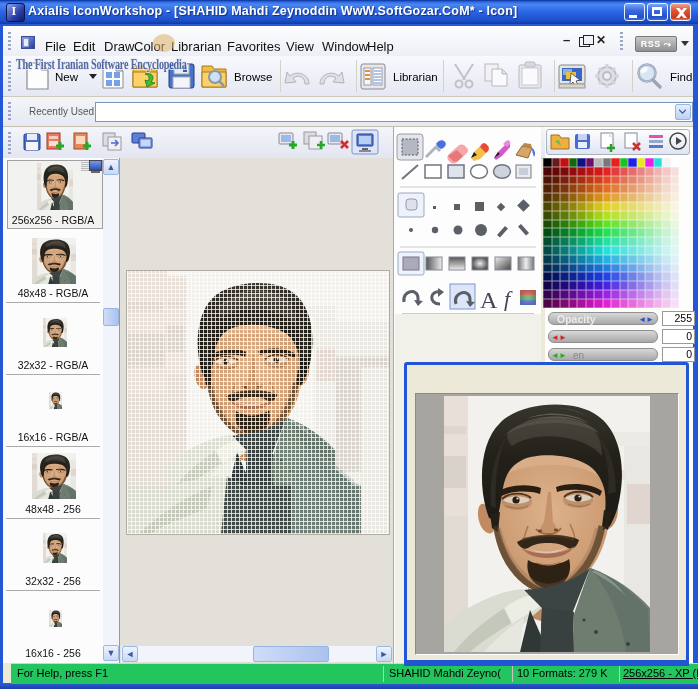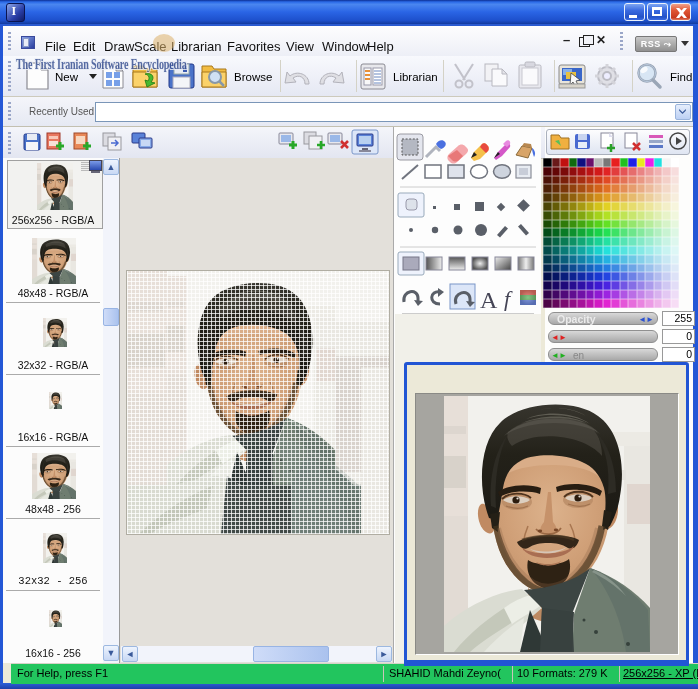--- a/index.html
+++ b/index.html
@@ -104,41 +104,42 @@
     border-right:1px solid #fff;border-bottom:1px solid #fff;box-sizing:border-box;}
   #scalephoto{position:absolute;left:28px;top:2px;width:206px;height:256px;}
 </style></head>
 <body>
 <div class="abs" id="frameL"></div>
 <div class="abs" id="frameR"></div>
 <div class="abs" id="frameB"></div>
 
 <div class="abs" id="title">
   <div id="appico"></div>
+  <div class="txt">Axialis IconWorkshop - [SHAHID Mahdi Zeynoddin WwW.SoftGozar.CoM* - Icon]</div>
   <div class="tbtn blue" style="left:624px;">
       <div style="position:absolute;left:4px;top:11px;width:8px;height:3px;background:#fff;"></div>
     </div>
   <div class="tbtn blue" style="left:647px;">
       <div style="position:absolute;left:4px;top:3px;width:10px;height:9px;border:2px solid #fff;border-top-width:3px;box-sizing:border-box;"></div>
     </div>
   <div class="tbtn red" style="left:670px;">
       <svg style="position:absolute;left:5px;top:4px;" width="11" height="10" viewBox="0 0 11 10">
         <path d="M0 0 L3.2 0 L5.5 2.6 L7.8 0 L11 0 L7.2 5 L11 10 L7.8 10 L5.5 7.4 L3.2 10 L0 10 L3.8 5 Z" fill="#fff"></path>
       </svg>
     </div>
 </div>
 
 <div class="abs" id="menubar">
   <div class="grip" style="left:5px;top:6px;height:20px;"></div>
   <div style="position:absolute;left:18px;top:10px;width:14px;height:13px;background:linear-gradient(135deg,#8aa4e8,#2a3e9e);border:1px solid #39499c;box-sizing:border-box;"></div>
     <div style="position:absolute;left:20px;top:12px;width:6px;height:9px;background:#e8ecf8;border:1px solid #8a9ac8;box-sizing:border-box;"></div>
   <span class="mi" style="left:42px;">File</span>
   <span class="mi" style="left:70px;">Edit</span>
   <span class="mi" style="left:101px;">Draw</span>
-  <span class="mi" style="left:131px;">Scale</span>
+  <span class="mi" style="left:131px;">Color</span>
   <span class="mi" style="left:168px;">Librarian</span>
   <span class="mi" style="left:224px;">Favorites</span>
   <span class="mi" style="left:283px;">View</span>
   <span class="mi" style="left:319px;">Window</span>
   <span class="mi" style="left:364px;">Help</span>
   <div style="position:absolute;left:150px;top:8px;width:22px;height:18px;border-radius:50%;background:#ddb06a;opacity:.55;"></div>
   <div class="mdib" style="left:560px;top:6px;">–</div>
   <div style="position:absolute;left:576px;top:11px;width:9px;height:8px;border:1px solid #222;"></div>
   <div style="position:absolute;left:580px;top:9px;width:9px;height:8px;border:1px solid #222;background:#f2f3f8;"></div>
   <div class="mdib" style="left:593px;top:7px;font-size:12px;">✕</div>
@@ -325,21 +326,21 @@
   <div class="tlab" style="top:273px;">16x16 - RGB/A</div>
   <div class="card-sep" style="top:288px;"></div>
   <div class="ph" style="left:29px;top:295px;width:44px;height:46px;"><svg width="44" height="46" viewBox="0 0 206 256" preserveAspectRatio="none">
         <use href="#face"></use>
       </svg></div>
   <div class="tlab" style="top:345px;">48x48 - 256</div>
   <div class="card-sep" style="top:360px;"></div>
   <div class="ph" style="left:40px;top:375px;width:24px;height:30px;"><svg width="24" height="30" viewBox="0 0 206 256" preserveAspectRatio="none">
         <use href="#face"></use>
       </svg></div>
-  <div class="tlab" style="top:417px;font-family:Liberation Mono, monospace;">32x32 - 256</div>
+  <div class="tlab" style="top:417px;">32x32 - 256</div>
   <div class="card-sep" style="top:432px;"></div>
   <div class="ph" style="left:46px;top:452px;width:13px;height:17px;"><svg width="13" height="17" viewBox="0 0 206 256" preserveAspectRatio="none">
         <use href="#face"></use>
       </svg></div>
   <div class="tlab" style="top:489px;">16x16 - 256</div>
 
   <div style="position:absolute;left:100px;top:0px;width:16px;height:505px;" class="sb-track"></div>
   <div class="sb-btn" style="left:100px;top:1px;">
       <div class="arr">▲</div>
     </div>

